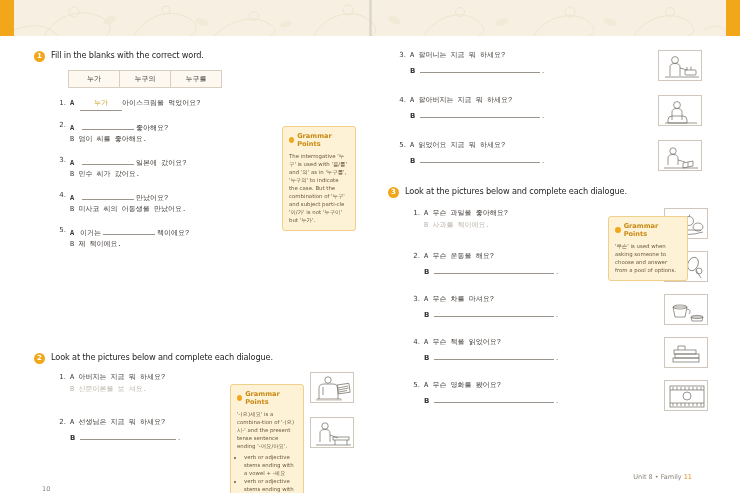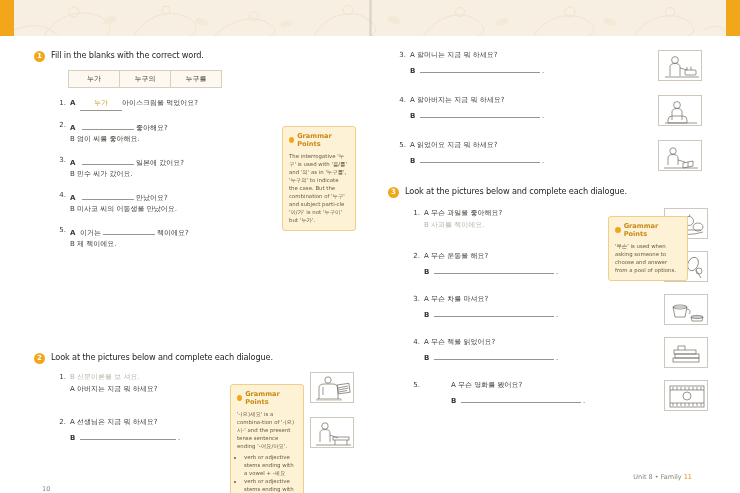--- a/index.html
+++ b/index.html
@@ -130,20 +130,21 @@
     line-height: 11px;
   }
   .qbody { flex: 1 1 auto; }
   .line {
     display: flex;
     align-items: baseline;
     font-size: 7px;
     color: #3b3632;
     line-height: 11.5px;
     white-space: nowrap;
+    font-family: Liberation Mono, monospace;
   }
   .spk {
     width: 10px;
     flex: 0 0 10px;
     font-weight: bold;
     color: #3b3632;
     font-size: 7px;
   }
   .txt { color: #3b3632; }
   .blank {
@@ -388,22 +389,22 @@
           <div class="bullet-num">2</div>
           <div class="section-title">Look at the pictures below and complete each dialogue.</div>
         </div>
 
         <div style="margin-left:18px; margin-top:8px;">
 
           <div class="row-with-pic">
             <div class="qbody-wrap">
               <div class="qnum">1.</div>
               <div style="width:152px;">
+                <div class="line">A  아버지는 지금 뭐 하세요?</div>
                 <div class="line answer">B  신문이론을 보 셔요.</div>
-                <div class="line">A  아버지는 지금 뭐 하세요?</div>
               </div>
             </div>
             <div class="pic">
               <svg width="44" height="31" viewBox="0 0 44 31">
                 <g stroke="#6f6a63" fill="none" stroke-width="0.7">
                   <path d="M8 26 L8 15 Q8 11 13 11 L22 11 Q27 11 27 16 L27 26"></path>
                   <path d="M6 26 L30 26"></path>
                   <circle cx="17" cy="7" r="3.2"></circle>
                   <rect x="26" y="12" width="12" height="9" transform="rotate(-8 26 12)"></rect>
                   <path d="M27 15 L37 13 M27.5 17 L37.5 15 M28 19 L36 17.5"></path>
@@ -639,21 +640,21 @@
                   <rect x="9" y="12" width="22" height="4"></rect>
                   <path d="M13 12 L13 8 L20 8 L20 12"></path>
                 </g>
               </svg>
             </div>
           </div>
 
           <div class="row-with-pic" style="margin-top:12px;">
             <div class="qbody-wrap">
               <div class="qnum">5.</div>
-              <div style="width:158px;margin-left:27px;">
+              <div style="width:158px;">
                 <div class="line">A  무슨 영화를 봤어요?</div>
                 <div class="bline">
                   <span class="spk">B</span>
                   <span class="long-blank"></span>
                   <span class="dot">.</span>
                 </div>
               </div>
             </div>
             <div class="pic">
               <svg width="44" height="31" viewBox="0 0 44 31">

